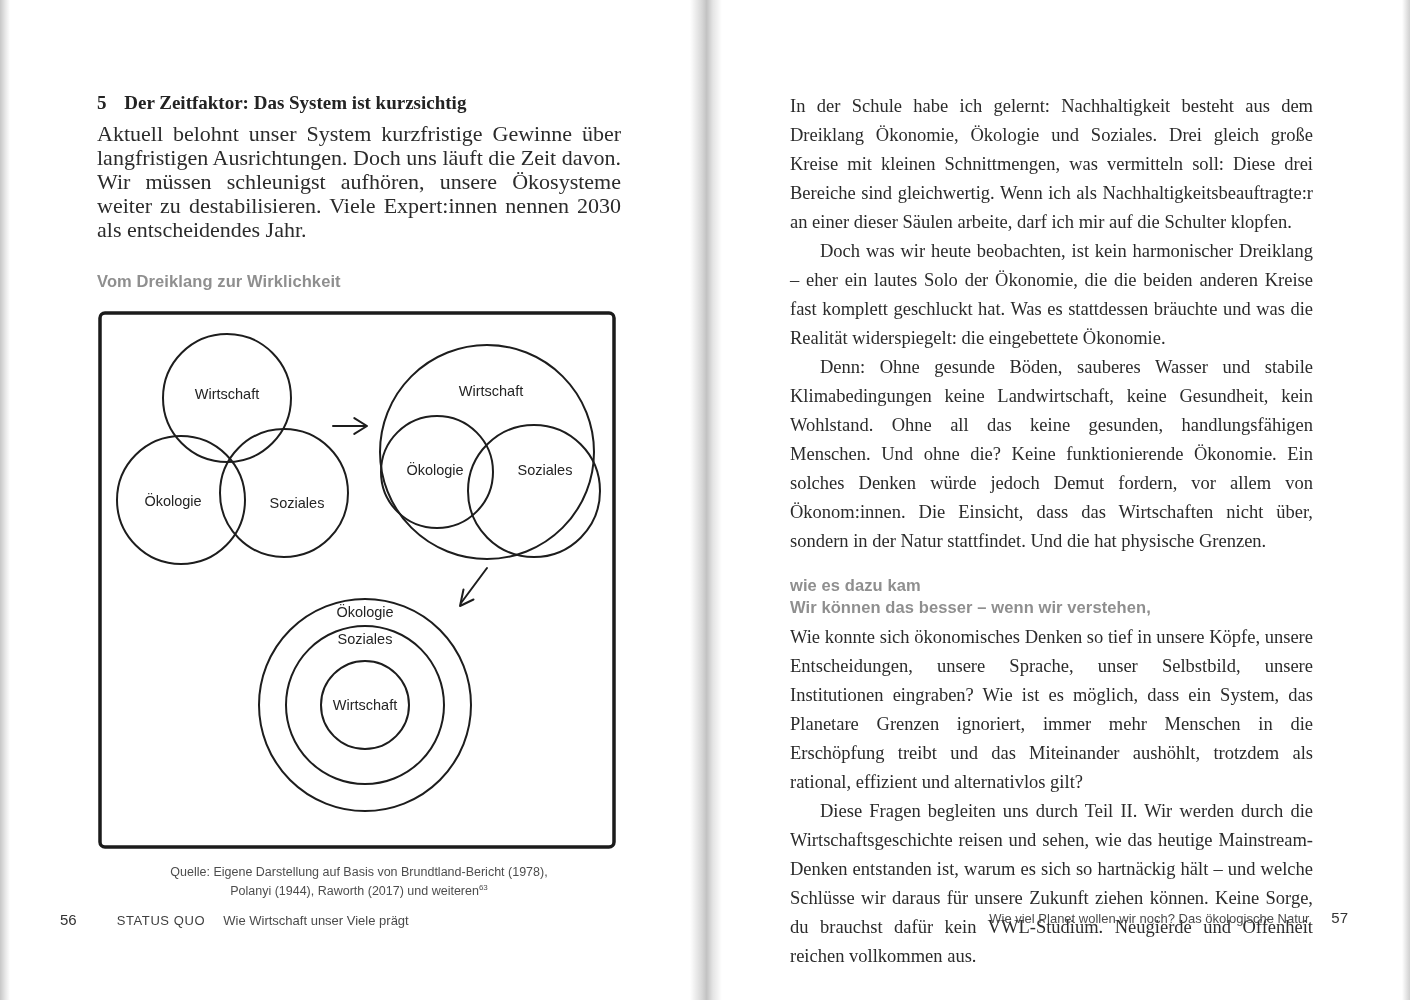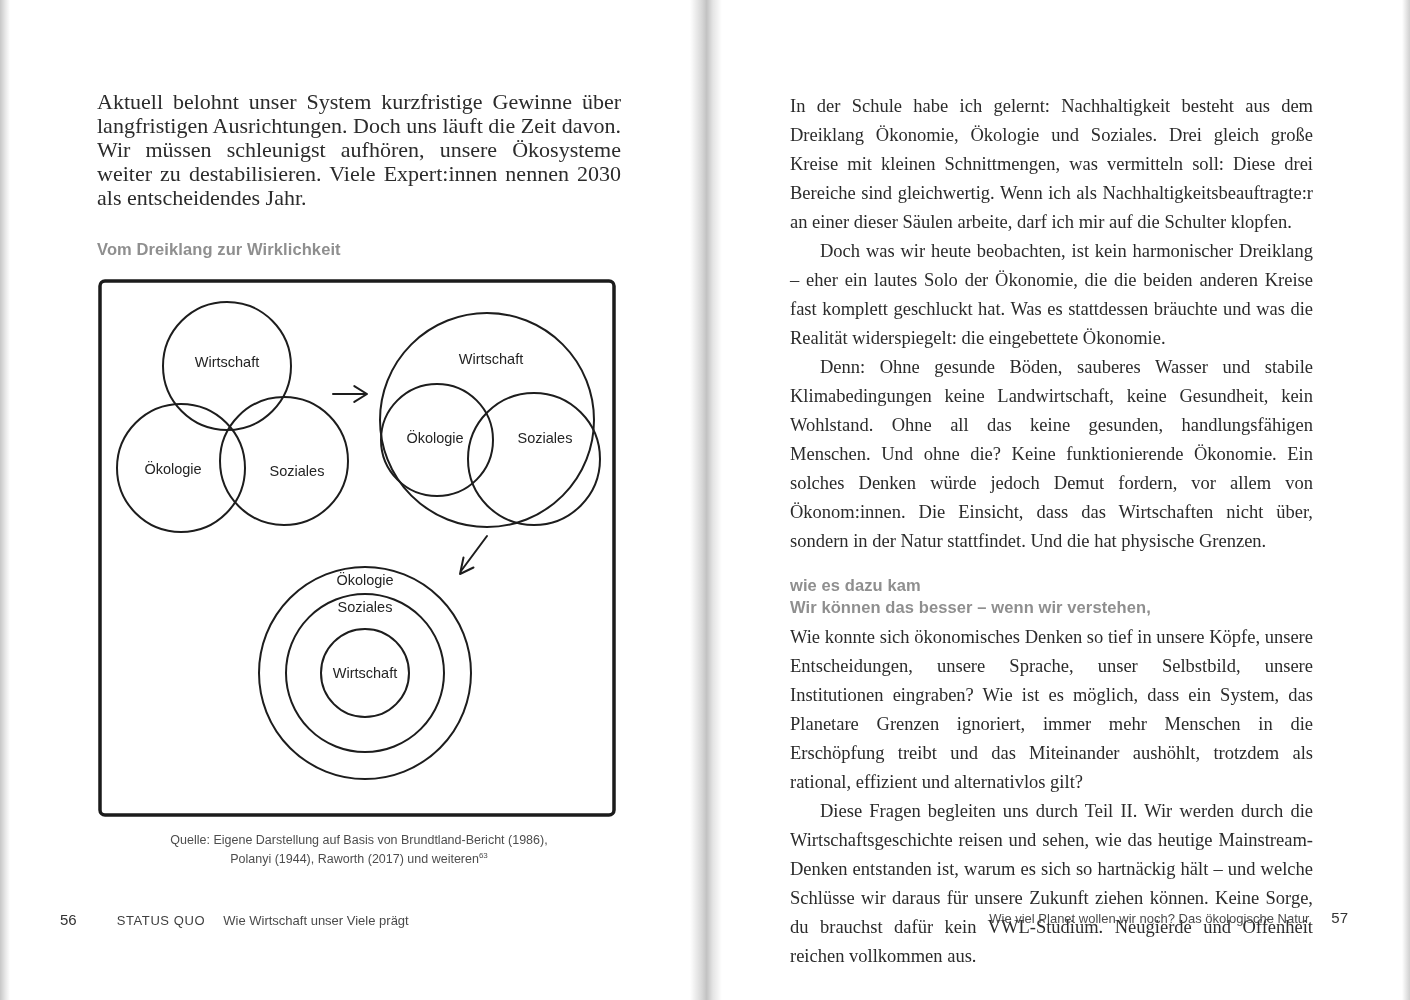--- a/index.html
+++ b/index.html
@@ -127,20 +127,24 @@
 <body>
 
 <div class="spread">
 
   <div class="edge-left"></div>
   <div class="gutter"></div>
   <div class="edge-right"></div>
 
   <main class="left-content" lang="de">
 
+    <h1 class="chapter">
+      <span class="hnum">5</span>
+      <span>Der Zeitfaktor: Das System ist kurzsichtig</span>
+    </h1>
 
     <p class="intro">Aktuell belohnt unser System kurzfristige Gewinne über langfristigen Ausrichtungen. Doch uns läuft die Zeit davon. Wir müssen schleunigst aufhören, unsere Ökosysteme weiter zu destabilisieren. Viele Expert:innen nennen 2030 als entscheidendes Jahr.</p>
 
     <h2 class="kicker">Vom Dreiklang zur Wirklichkeit</h2>
 
     <figure class="diagram">
       <svg width="524" height="542" viewBox="0 0 524 542">
 
         <rect class="dg-frame" x="3" y="3" width="514" height="534" rx="5"></rect>
 
@@ -176,21 +180,21 @@
           <circle class="dg-circle" cx="268" cy="395" r="106"></circle>
           <circle class="dg-circle" cx="268" cy="395" r="79"></circle>
           <circle class="dg-circle" cx="268" cy="395" r="44"></circle>
           <text class="dg-label" x="268" y="303">Ökologie</text>
           <text class="dg-label" x="268" y="330">Soziales</text>
           <text class="dg-label" x="268" y="396">Wirtschaft</text>
         </g>
       </svg>
 
       <figcaption class="caption">
-        <div>Quelle: Eigene Darstellung auf Basis von Brundtland-Bericht (1986),</div>
+        <div>Quelle: Eigene Darstellung auf Basis von Brundtland-Bericht (1978),</div>
         <div>
           <span>Polanyi (1944), Raworth (2017) und weiteren</span><sup class="fn">63</sup>
         </div>
       </figcaption>
     </figure>
   </main>
 
   <div class="footer-left">
     <span class="pagenum">56</span>
     <span class="section">STATUS QUO</span>

